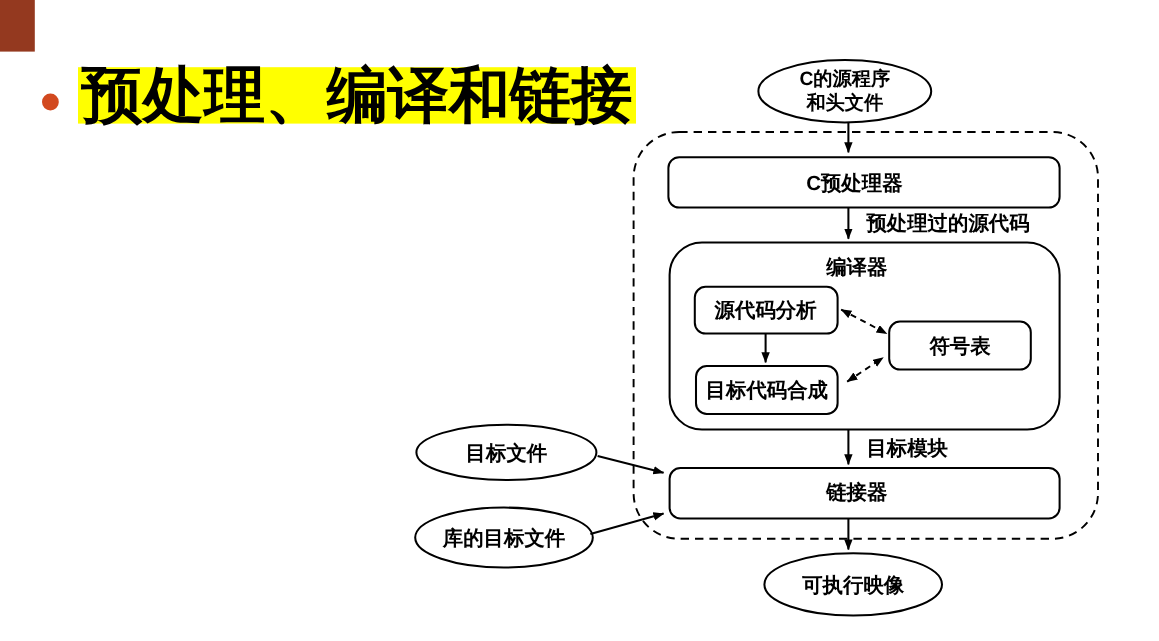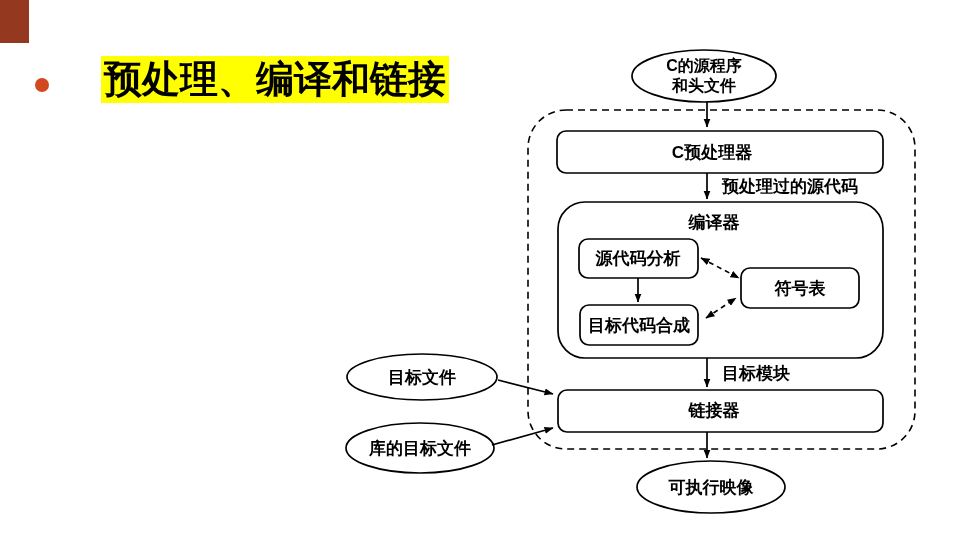--- a/index.html
+++ b/index.html
@@ -12,22 +12,22 @@
     position:absolute;left:0;top:0;width:29px;height:43px;
     background:#94391f;
   }
   .bullet{
     position:absolute;left:35px;top:78px;width:14px;height:14px;
     border-radius:50%;background:#d2491f;
   }
   .slide-title{
     position:absolute;left:65px;top:56px;
     background:#ffff00;color:#000;
-    font-size:38px;font-weight:bold;line-height:47px;
-    padding:0 3px;white-space:nowrap;margin-left:36px;
+    font-size:51px;font-weight:bold;line-height:47px;
+    padding:0 3px;white-space:nowrap;
   }
   svg.diagram{position:absolute;left:0;top:0;}
   .shape{fill:#ffffff;stroke:#000000;stroke-width:1.7;}
   .noline{fill:none;stroke:#000000;stroke-width:1.7;}
   .edge{stroke:#000000;stroke-width:1.7;fill:none;}
   .dashed-frame{fill:none;stroke:#000000;stroke-width:1.6;stroke-dasharray:7 5;}
   .dashed-edge{stroke:#000000;stroke-width:1.6;fill:none;stroke-dasharray:5 4;}
   text.node{font-family:"Liberation Sans","DejaVu Sans",sans-serif;
     font-size:17px;font-weight:bold;fill:#000;text-anchor:middle;}
   text.small{font-size:16px;}

